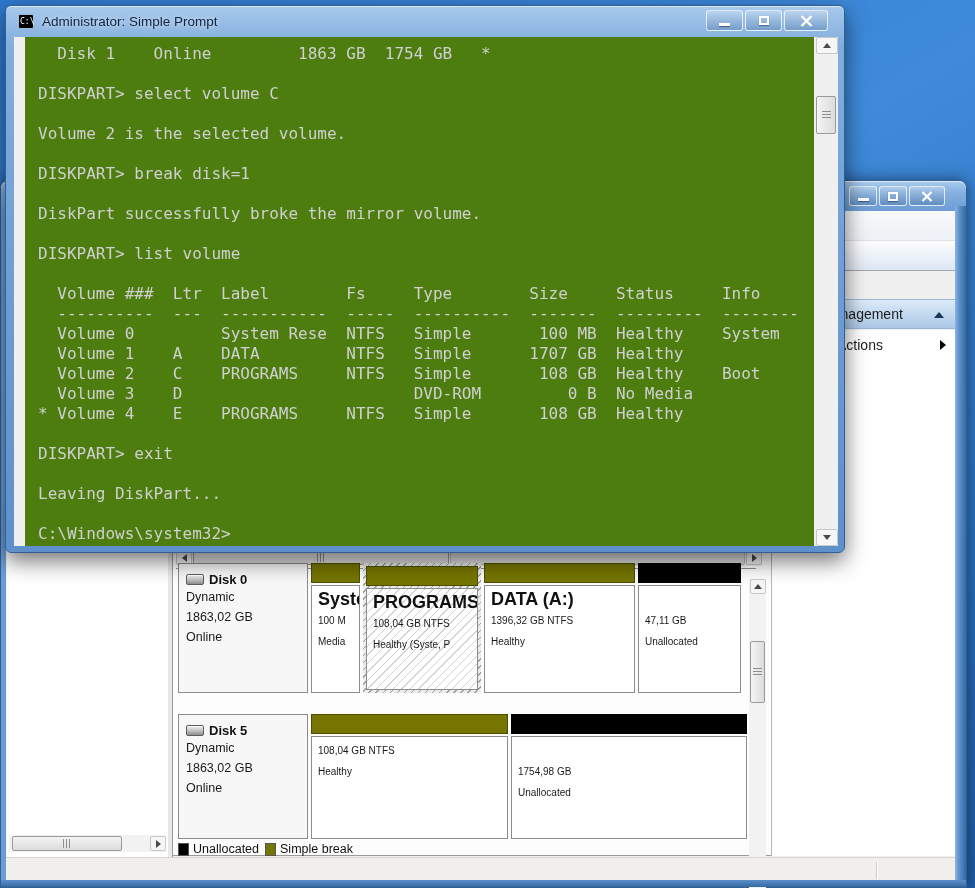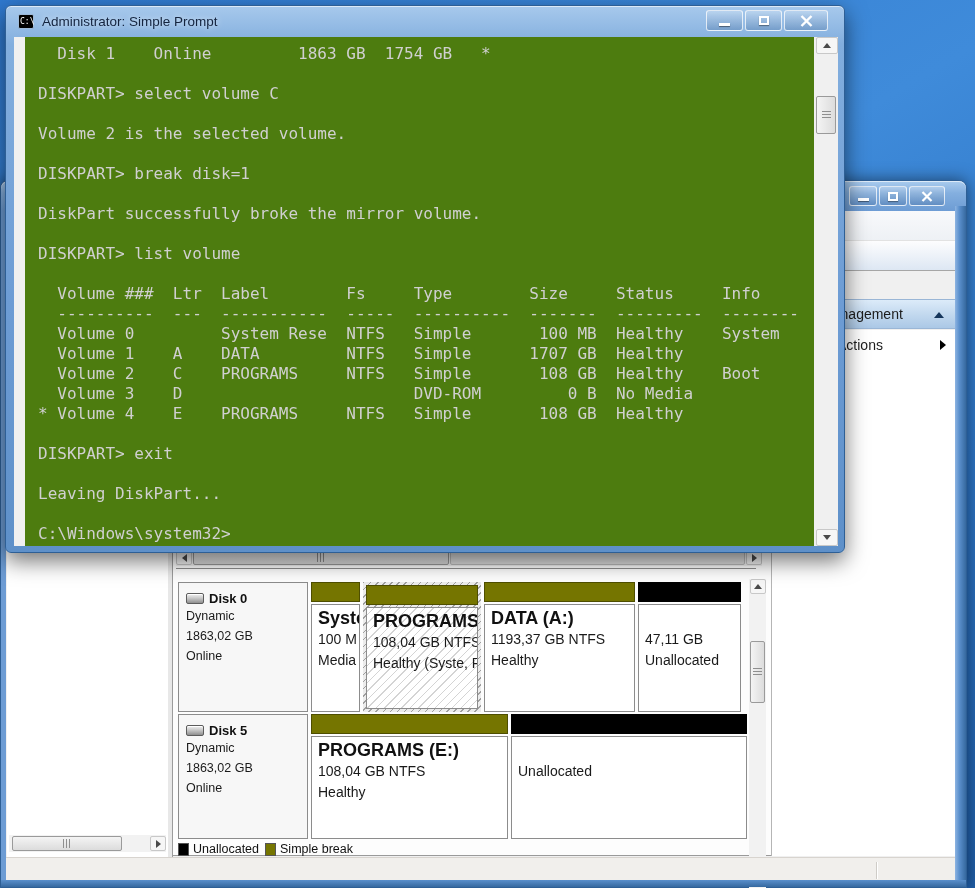--- a/index.html
+++ b/index.html
@@ -72,21 +72,21 @@
   .splitter { position:absolute; left:162px; top:0; width:5px; height:586px; background:#e8e8e8; border-right:1px solid #9c9c9c; cursor:col-resize; }
 
   
   .center-pane { position:absolute; left:167px; top:0; width:598px; height:585px; background:#fdfdfd; border-bottom:1px solid #9a9a9a; }
   .center-hsb { position:absolute; left:3px; top:278px; width:586px; height:17px; display:flex; align-items:center; background:#f0f0f0; }
   .center-hsb .hsb-thumb { width:256px; margin-left:1px; }
   .center-hsb .hsb-track { flex:1; height:15px; background:#e2e2e2; border:1px solid #bdbdbd; border-radius:2px; margin:0 1px; }
   .sunken { position:absolute; left:3px; top:297px; width:580px; height:2px; border-top:1px solid #8e8e8e; border-bottom:1px solid #ffffff; }
 
   .disk-row { position:absolute; left:5px; width:567px; display:flex; }
-  .row0 { top:311px; height:130px; }
+  .row0 { top:292px; height:130px; }
   .row1 { top:443px; height:125px; }
   .disk-label {
     width:130px; flex:0 0 130px; border:1px solid #8c8c8c; background:#f7f7f7;
     padding:8px 4px 0 7px; cursor:default;
   }
   .dl-head { display:flex; align-items:center; gap:5px; font-weight:bold; font-size:13px; color:#111; }
   .disk-icon {
     width:18px; height:11px; border:1px solid #5c5c5c; border-radius:2px;
     background:linear-gradient(180deg,#f2f2f2 0%,#c9c9c9 45%,#8f8f8f 100%);
     box-shadow:inset 0 1px 0 #fff;
@@ -96,21 +96,21 @@
 
   .part { display:flex; flex-direction:column; }
   .bar { height:20px; margin-bottom:2px; }
   .bar-simple { background:#757500; border:1px solid #4e4e00; }
   .bar-unalloc { background:#000000; border:1px solid #000; }
   .pbody {
     flex:1; border:1px solid #8c8c8c; background:#fff;
     padding:3px 5px 0 6px; overflow:hidden; white-space:nowrap;
   }
   .pt { font-size:18px; font-weight:bold; color:#111; line-height:21px; height:21px; }
-  .pl { font-size:14px; color:#1a1a1a; line-height:21px; }
+  .pl { font-size:10px; color:#1a1a1a; line-height:21px; }
   .part.selected {
     padding:3px;
     background:repeating-linear-gradient(-45deg,#ececec 0 4px,#9f9f9f 4px 5px);
   }
   .part.selected .pbody {
     background:repeating-linear-gradient(-45deg,#ffffff 0 5px,#d4d4d4 5px 6px);
   }
   .p00{width:49px;} .p01{width:118px;} .p02{width:151px;} .p03{width:103px;}
   .p10{width:197px;} .p11{width:236px;}
 
@@ -264,21 +264,21 @@
             <div class="pbody">
               <div class="pt">PROGRAMS (C</div>
               <div class="pl">108,04 GB NTFS</div>
               <div class="pl">Healthy (Syste, P</div>
             </div>
           </div>
           <div class="part p02">
             <div class="bar bar-simple"></div>
             <div class="pbody">
               <div class="pt">DATA (A:)</div>
-              <div class="pl">1193,37 GB NTFS</div>
+              <div class="pl">1396,32 GB NTFS</div>
               <div class="pl">Healthy</div>
             </div>
           </div>
           <div class="part p03">
             <div class="bar bar-unalloc"></div>
             <div class="pbody">
               <div class="pt"></div>
               <div class="pl">47,11 GB</div>
               <div class="pl">Unallocated</div>
             </div>
@@ -293,29 +293,29 @@
               <span>Disk 5</span>
             </div>
           <div class="dl-line">Dynamic</div>
           <div class="dl-line">1863,02 GB</div>
           <div class="dl-line">Online</div>
         </div>
         <div class="parts">
           <div class="part p10">
             <div class="bar bar-simple"></div>
             <div class="pbody">
-              <div class="pt">PROGRAMS (E:)</div>
               <div class="pl">108,04 GB NTFS</div>
               <div class="pl">Healthy</div>
             </div>
           </div>
           <div class="part p11">
             <div class="bar bar-unalloc"></div>
             <div class="pbody">
               <div class="pt"></div>
+              <div class="pl">1754,98 GB</div>
               <div class="pl">Unallocated</div>
             </div>
           </div>
         </div>
       </div>
 
       <div class="vsb dv-vsb">
         <span class="sb-btn">
             <span class="arr arr-up"></span>
           </span>

